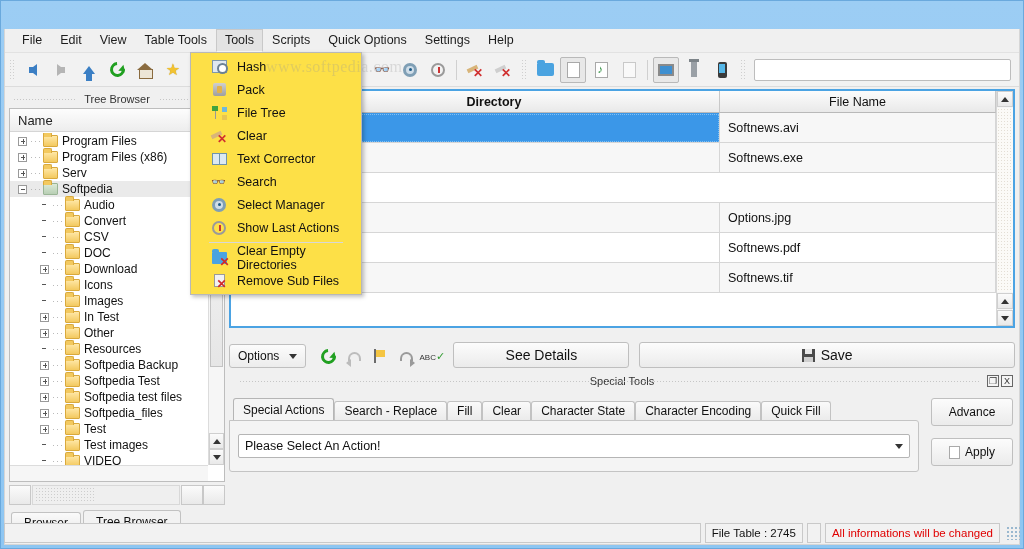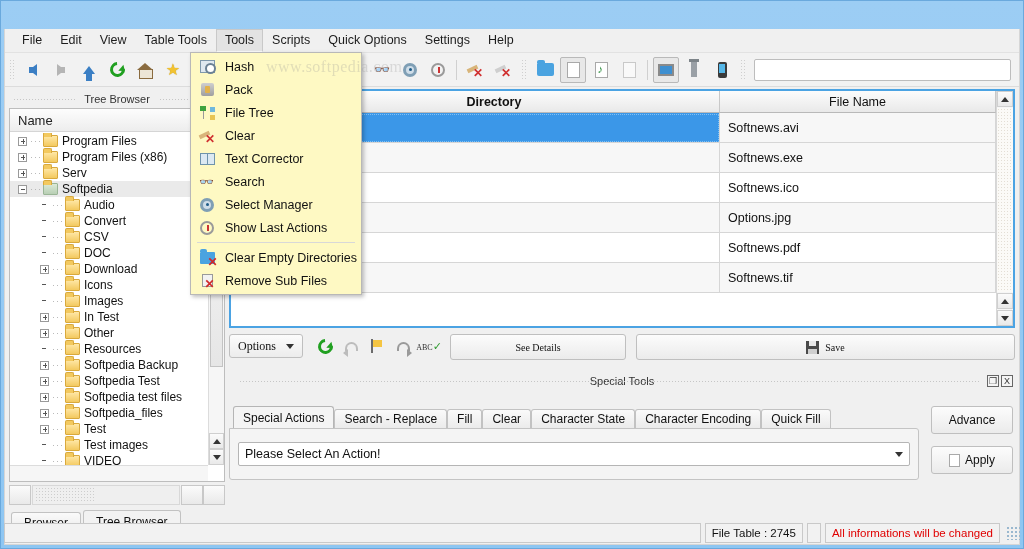--- a/index.html
+++ b/index.html
@@ -176,52 +176,52 @@
         padding-left:8px; font-size:12.5px; color:#111; background:#fff; }
   .trow.alt .td { background:#f7f7f7; }
   .td.idx { width:38px; justify-content:center; padding-left:0; background:linear-gradient(#fbfbfb,#ececec); color:#222; }
   .td.dir { flex:1; min-width:0; }
   .td.fn { width:276px; flex:none; }
   .trow.selected .td.dir { background:#3b97e8; color:#fff; outline:1px dotted #7fc0f5; outline-offset:-2px; }
   .tbl-vscroll { width:17px; flex:none; background:#f6f6f6; border-left:1px solid #d8d8d8; position:relative; }
   .tbl-vscroll .track { position:absolute; left:0; right:0; top:17px; bottom:34px;
       background-image:radial-gradient(#e3ded5 40%, transparent 41%); background-size:3px 3px; background-color:#fbfaf7; }
 
-  .opts-bar { height:34px; display:flex; align-items:flex-start; margin-top:6px;font-family:Liberation Serif, serif; }
+  .opts-bar { height:34px; display:flex; align-items:flex-end; margin-top:6px; }
   .opt-btn { height:24px; display:flex; align-items:center; gap:10px; padding:0 8px; font-size:12px;
              background:linear-gradient(#fcfcfc,#ececec); border:1px solid #bfbfbf; border-radius:3px; }
   .sm-ic { width:24px; height:24px; display:flex; align-items:center; justify-content:center; margin:0 1px; flex:none; }
   .undo { width:13px; height:9px; border:2.5px solid #bcbcbc; border-bottom:none; border-radius:7px 7px 0 0; position:relative; }
   .undo::after { content:""; position:absolute; left:-4px; top:5px; border-right:5px solid #bcbcbc;
                  border-top:4px solid transparent; border-bottom:4px solid transparent; }
   .redo { width:13px; height:9px; border:2.5px solid #9a9a9a; border-bottom:none; border-radius:7px 7px 0 0; position:relative; }
   .redo::after { content:""; position:absolute; right:-4px; top:5px; border-left:5px solid #9a9a9a;
                  border-top:4px solid transparent; border-bottom:4px solid transparent; }
   .flag { width:14px; height:14px; position:relative; }
   .flag::before { content:""; position:absolute; left:1px; top:0; width:1.5px; height:14px; background:#6b6b6b; }
   .flag::after { content:""; position:absolute; left:3px; top:1px; width:9px; height:7px; background:#f5c542; }
   .abc { font-size:8px; color:#333; line-height:7px; text-align:center; }
   .abc .chk { color:#2f9a2f; font-size:11px; line-height:8px; }
   .wide-btn { height:26px; flex:none; display:flex; align-items:center; justify-content:center;
-              background:linear-gradient(#fcfcfc,#ebebeb); border:1px solid #bfbfbf; border-radius:3px; font-size:10px; }
+              background:linear-gradient(#fcfcfc,#ebebeb); border:1px solid #bfbfbf; border-radius:3px; font-size:14px; }
   .floppy { width:13px; height:13px; background:#4a4a4a; margin-right:6px; position:relative; flex:none; }
   .floppy::before { content:""; position:absolute; left:3px; top:0; width:7px; height:5px; background:#e8e8e8; }
   .floppy::after { content:""; position:absolute; left:2px; bottom:0; width:9px; height:5px; background:#cfcfcf; }
 
   .special-cap { height:18px; display:flex; align-items:center; justify-content:center; position:relative;
                  font-size:11px; color:#333; margin-top:4px; }
   .special-cap .dots { position:absolute; top:8px; height:4px;
       background-image:radial-gradient(#c6c6c6 40%, transparent 41%); background-size:3px 3px; }
   .special-cap .dots.l { left:10px; width:440px; }
   .special-cap .dots.r { right:36px; width:440px; }
   .cap-btn { width:12px; height:12px; border:1px solid #666; display:flex; align-items:center;
              justify-content:center; font-size:9px; line-height:9px; margin-left:2px; background:#f4f4f4; }
   .cap-btns { position:absolute; right:2px; top:3px; display:flex; }
 
-  .special-area { display:flex; margin-top:16px; }
+  .special-area { display:flex; margin-top:8px; }
   .tabs-area { flex:1; min-width:0; }
   .tab-strip { display:flex; align-items:flex-end; height:22px; padding-left:4px; }
   .stab { height:19px; padding:0 9px; display:flex; align-items:center; font-size:12px;
           background:linear-gradient(#fafafa,#ebebeb); border:1px solid #c2c2c2; border-bottom:none;
           border-radius:3px 3px 0 0; }
   .stab.active { height:22px; background:#f4f4f4; border-color:#b5b5b5; }
   .tab-body { height:52px; border:1px solid #c4c4c4; border-radius:0 3px 3px 3px; background:#f4f4f4;
               display:flex; align-items:center; padding:6px 8px; }
   .combo { flex:1; height:24px; background:#fff; border:1px solid #b5b5b5; border-radius:2px;
            display:flex; align-items:center; padding:0 0 0 6px; font-size:12.5px; }
@@ -236,22 +236,22 @@
   .sb-cell { height:20px; border:1px solid #c9c9c9; background:#f2f2f2; display:flex; align-items:center;
              padding:0 6px; font-size:11.5px; color:#111; }
   .sb-cell.grow { flex:1; }
   .sb-cell.warn { color:#e00000; }
   .grip-corner { width:14px; height:14px; margin-left:2px; flex:none;
       background-image:radial-gradient(#9ab8cf 40%, transparent 41%); background-size:4px 4px; }
 
   
   .dropdown {
     position:absolute; left:190px; top:52px; width:172px;
-    background:#fef9c3; border:1px solid #b8b8b8; box-shadow:2px 2px 4px rgba(0,0,0,.25);
-    z-index:50; padding:2px 0;
+    background:#fde047; border:1px solid #b8b8b8; box-shadow:2px 2px 4px rgba(0,0,0,.25);
+    z-index:50; padding:2px 12px;
   }
   .dd-item { height:23px; display:flex; align-items:center; padding-left:6px; font-size:12.5px; color:#111; }
   .dd-ic { width:20px; height:18px; display:flex; align-items:center; justify-content:center; margin-right:8px; flex:none; }
   .dd-sep { height:1px; background:#d8d8d8; margin:3px 6px; }
   .ic-hash { width:15px; height:13px; background:#dfe8ef; border:1px solid #7f98ab; position:relative; }
   .ic-hash::after { content:""; position:absolute; right:-2px; bottom:-2px; width:7px; height:7px;
                     border:2px solid #6b8194; border-radius:50%; background:#fff; }
   .ic-pack { width:13px; height:13px; background:linear-gradient(#cfcfcf,#9f9f9f); border-radius:2px; position:relative; }
   .ic-pack::after { content:""; position:absolute; left:4px; top:3px; width:5px; height:7px; background:#e2b24a; border-radius:1px; }
   .ic-ftree { width:15px; height:14px; position:relative; }
@@ -573,21 +573,20 @@
                   <div class="td fn">Softnews.avi</div>
                 </div>
                 <div class="trow alt">
                   <div class="td idx"></div>
                   <div class="td dir"></div>
                   <div class="td fn">Softnews.exe</div>
                 </div>
                 <div class="trow">
                   <div class="td idx"></div>
                   <div class="td dir"></div>
-                  <div class="td fn">Softnews.ico</div>
                 </div>
                 <div class="trow alt">
                   <div class="td idx"></div>
                   <div class="td dir"></div>
                   <div class="td fn">Options.jpg</div>
                 </div>
                 <div class="trow">
                   <div class="td idx">37</div>
                   <div class="td dir">Softpedia</div>
                   <div class="td fn">Softnews.pdf</div>

